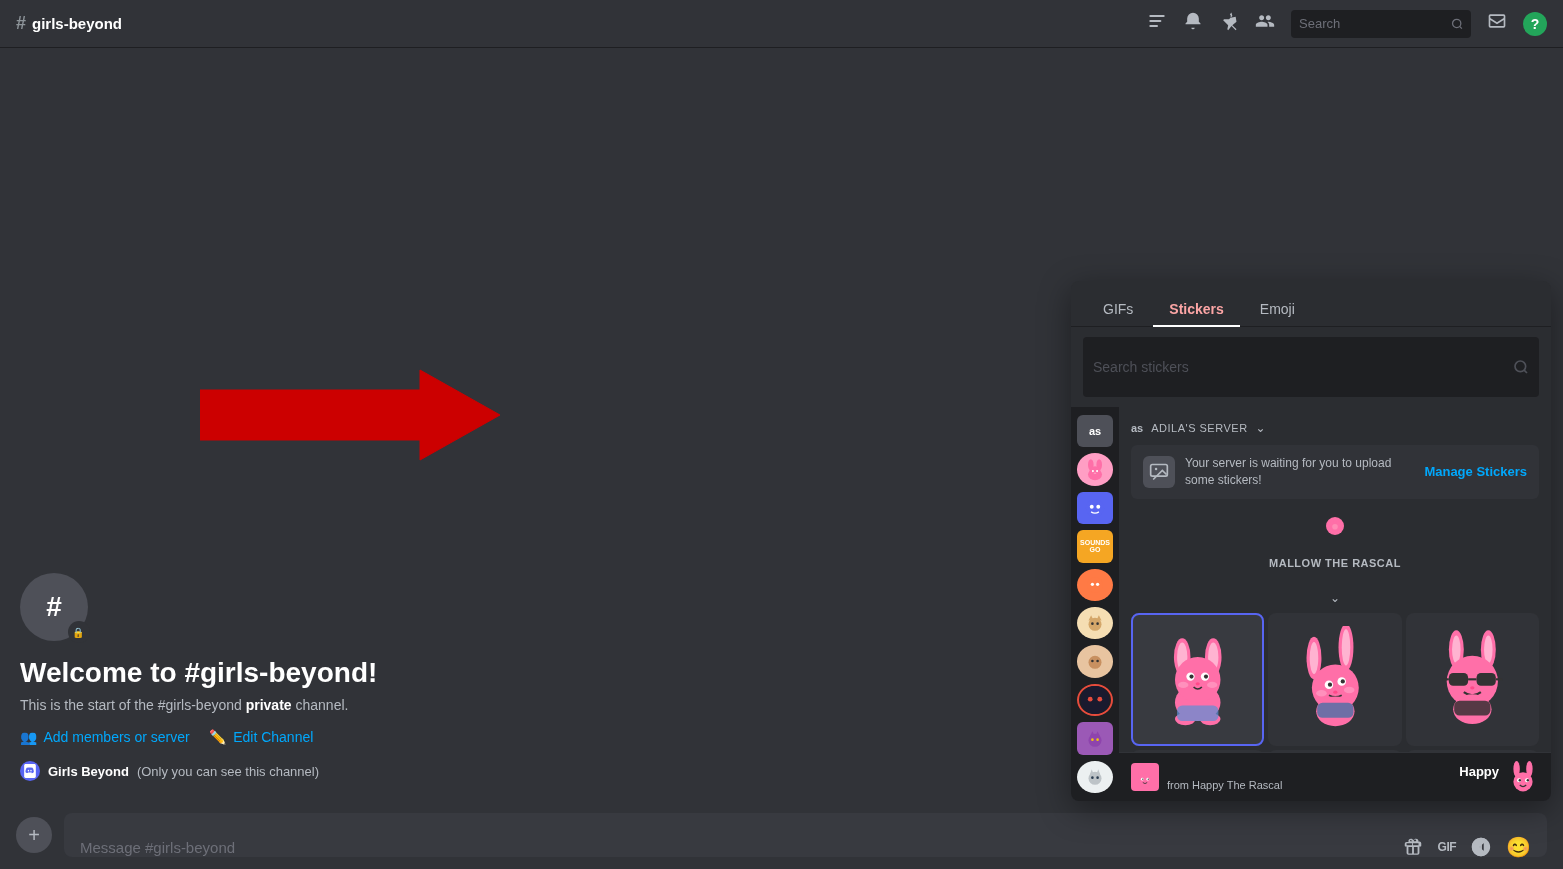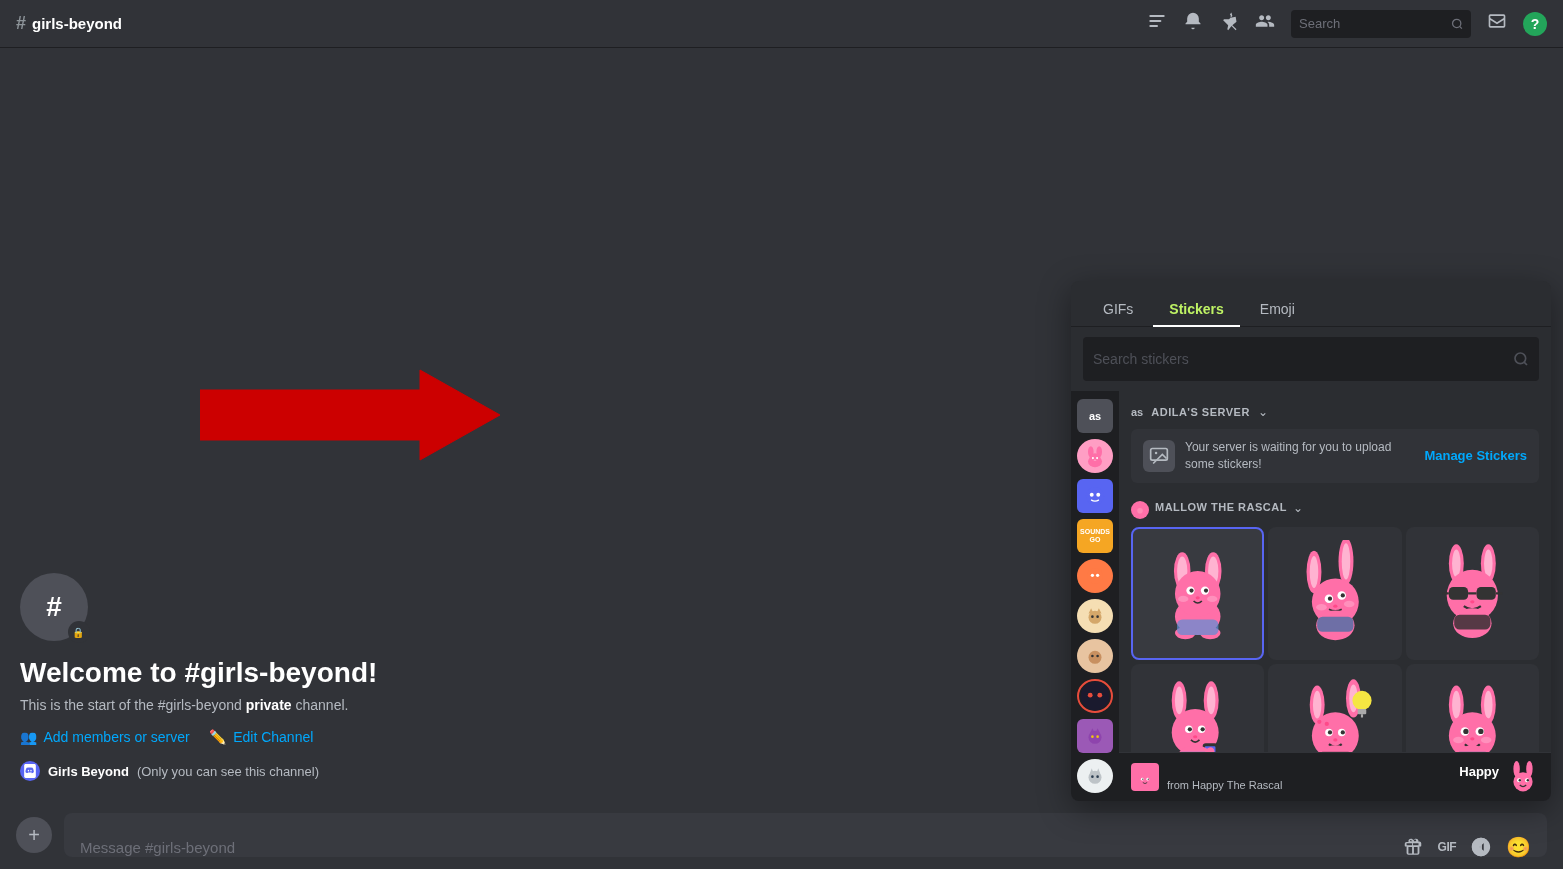--- a/index.html
+++ b/index.html
@@ -273,35 +273,35 @@
     }
     .sticker-tab {
       padding: 8px 16px;
       font-size: 14px;
       cursor: pointer;
       color: #b5bac1;
       border-bottom: 2px solid transparent;
       margin-bottom: -1px;
     }
     .sticker-tab.active {
-      color: #bef264;
+      color: #fca5a5;
       border-bottom: 2px solid #fff;
       font-weight: 600;
     }
 
     .sticker-search {
       padding: 10px 12px;
       background: #2b2d31;
     }
     .sticker-search-box {
       background: #1e1f22;
       border-radius: 4px;
       display: flex;
       align-items: center;
-      padding: 14px 10px;
+      padding: 22px 10px;
       gap: 8px;
     }
     .sticker-search-box input {
       background: transparent;
       border: none;
       outline: none;
       color: #dcddde;
       font-size: 14px;
       flex: 1;
     }
@@ -389,22 +389,24 @@
     .manage-btn {
       color: #00a8fc;
       font-size: 13px;
       font-weight: 600;
       cursor: pointer;
       white-space: nowrap;
     }
 
     .mallow-header {
       display: flex;
-      gap: 6px;
+      align-items: center;
+      gap: 22px;
       padding: 6px 12px 8px;
+      flex-direction: column;
     }
     .mallow-icon {
       width: 18px;
       height: 18px;
       border-radius: 50%;
       background: #ff6fa8;
       display: flex;
       align-items: center;
       justify-content: center;
       font-size: 9px;
@@ -697,21 +699,21 @@
               <circle cx="24" cy="21" r="2" fill="#2c3e50"></circle>
             </svg>
           </div>
         </div>
 
         <div class="sticker-main" style="position:relative;">
 
           <div class="server-section">
             <div class="server-header">
               <span style="font-size:11px;font-weight:700;color:#b5bac1;">as</span>
-              <span style="font-size:11px;font-weight:700;color:#b5bac1;text-transform:uppercase;letter-spacing:0.5px;">ADILA'S SERVER</span>
+              <span style="font-size:11px;font-weight:400;color:#b5bac1;text-transform:uppercase;letter-spacing:0.5px;">ADILA'S SERVER</span>
               <span style="color:#b5bac1;font-size:12px;">⌄</span>
             </div>
             <div class="upload-banner">
               <div class="upload-icon">
                 <svg width="20" height="20" viewBox="0 0 24 24" fill="#b5bac1">
                     <rect x="2" y="3" width="20" height="14" rx="2" ry="2" fill="none" stroke="#b5bac1" stroke-width="2"></rect>
                     <circle cx="8.5" cy="8.5" r="1.5"></circle>
                     <polyline points="21 15 16 10 5 21" fill="none" stroke="#b5bac1" stroke-width="2"></polyline>
                   </svg>
               </div>

